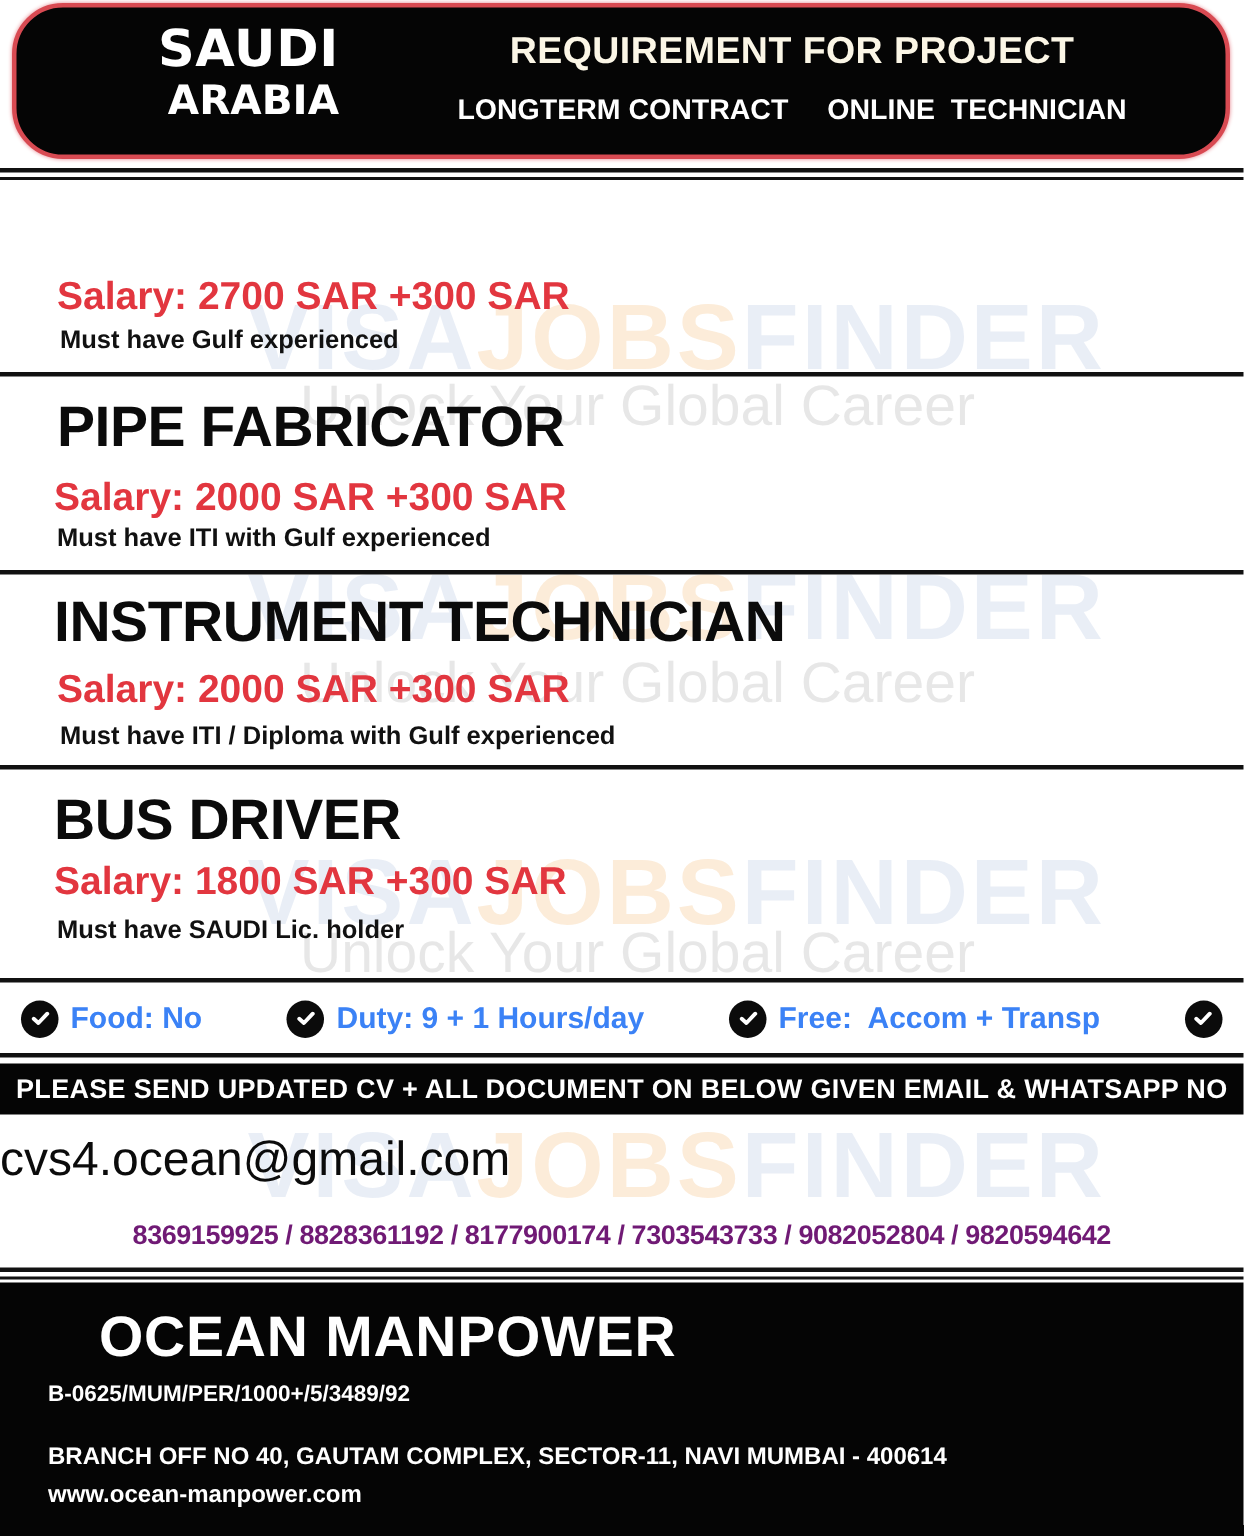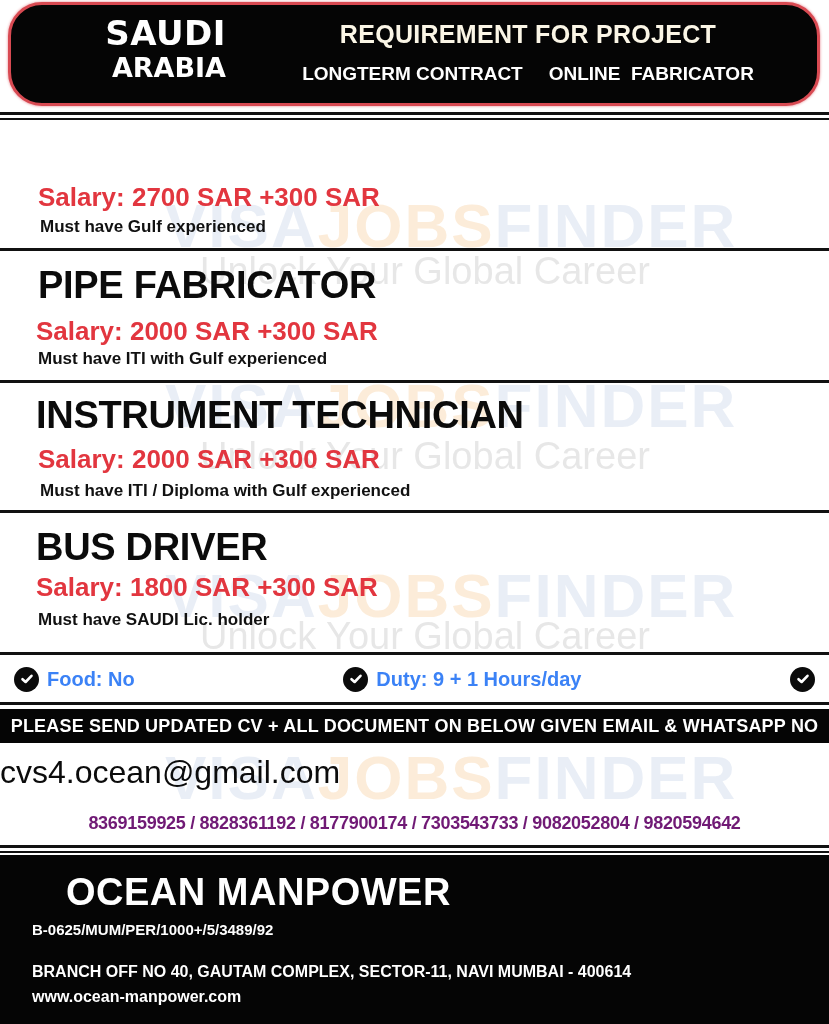--- a/index.html
+++ b/index.html
@@ -54,21 +54,21 @@
 <div class="header-wrap">
   <div class="header-pill"></div>
   <div class="country">
     <div class="l1">SAUDI</div>
     <div class="l2">ARABIA</div>
   </div>
   <div class="req">
     <div class="t1">REQUIREMENT FOR PROJECT</div>
     <div class="t2">
       <span>LONGTERM CONTRACT</span>
-      <span style="white-space:pre">ONLINE  FABRICATOR</span>
+      <span style="white-space:pre">ONLINE  TECHNICIAN</span>
     </div>
   </div>
 </div>
 
 <div class="dbl-line" style="top:112px"></div>
 
 <div class="watermark wm-big" style="left:165px; top:190px">
   <span>VISA</span><span class="o">JOBS</span><span>FINDER</span>
 </div>
 <div class="watermark wm-small" style="left:200px; top:250px">Unlock Your Global Career</div>
@@ -127,20 +127,28 @@
         </svg>
       </span>
     <span>Duty: 9 + 1 Hours/day</span>
   </div>
   <div class="perk">
     <span class="check">
         <svg viewBox="0 0 14 14">
           <path d="M2.5 7.2 L5.6 10 L11.5 3.8" stroke="#fff" stroke-width="2.6" fill="none" stroke-linecap="round" stroke-linejoin="round"></path>
         </svg>
       </span>
+    <span style="white-space:pre">Free:  Accom + Transp</span>
+  </div>
+  <div class="perk">
+    <span class="check">
+        <svg viewBox="0 0 14 14">
+          <path d="M2.5 7.2 L5.6 10 L11.5 3.8" stroke="#fff" stroke-width="2.6" fill="none" stroke-linecap="round" stroke-linejoin="round"></path>
+        </svg>
+      </span>
   </div>
 </div>
 <div class="sep" style="top:702px"></div>
 
 <div class="cta-bar">PLEASE SEND UPDATED CV + ALL DOCUMENT ON BELOW GIVEN EMAIL &amp; WHATSAPP NO</div>
 
 <div class="email">cvs4.ocean@gmail.com</div>
 <div class="phones">8369159925 / 8828361192 / 8177900174 / 7303543733 / 9082052804 / 9820594642</div>
 
 <div class="dbl-line" style="top:845px"></div>

